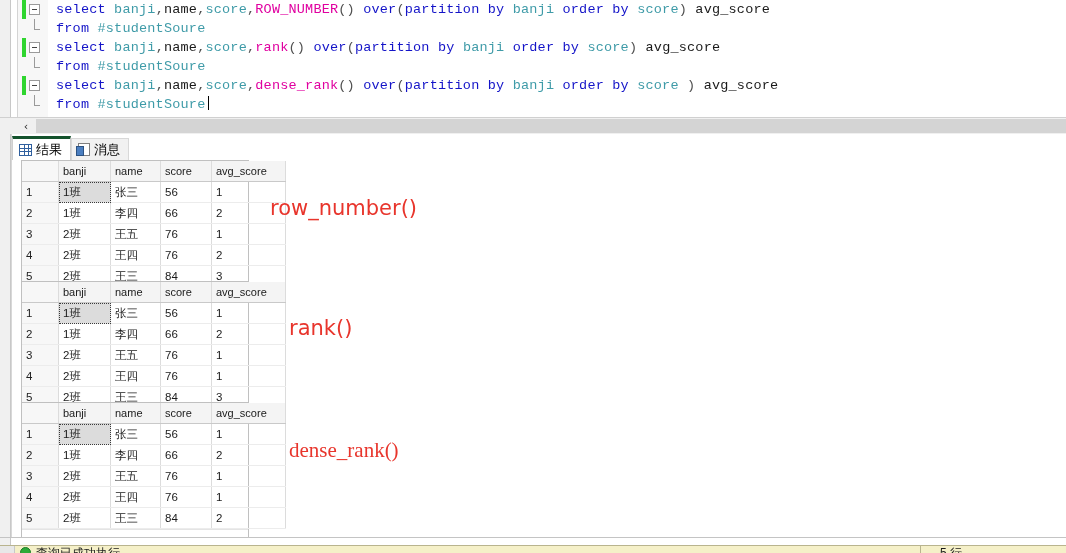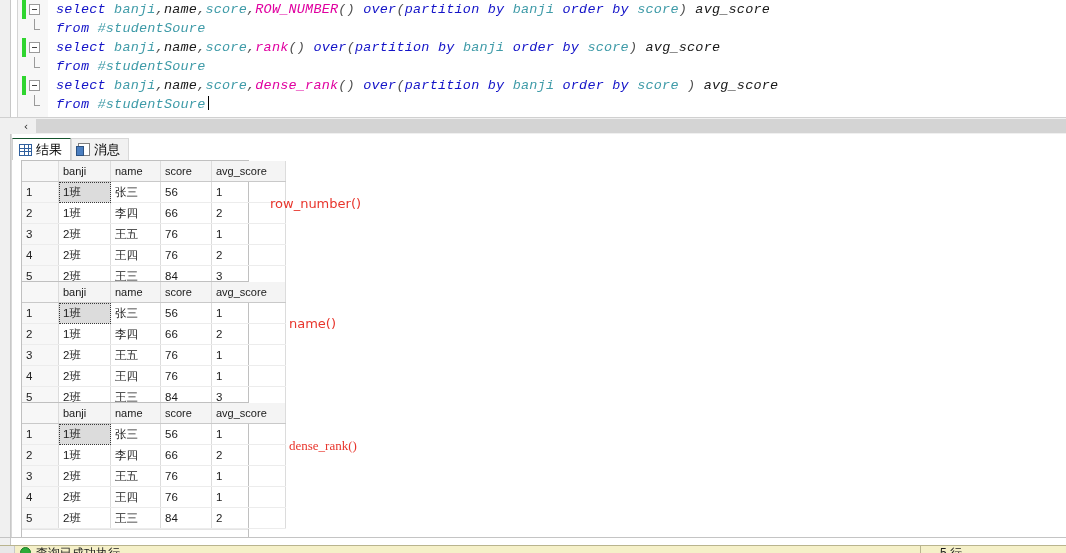--- a/index.html
+++ b/index.html
@@ -54,21 +54,20 @@
     background: #ffffff;
   }
   .code-line {
     height: 19px;
     line-height: 19px;
     font-family: "Liberation Mono", monospace;
     font-size: 13.5px;
     white-space: pre;
     padding-left: 8px;
     letter-spacing: 0.2px;
-    font-style: italic;
   }
   .kw      { color: #1414c8; }
   .ident   { color: #3f9ba8; }
   .fn      { color: #e000a0; }
   .plain   { color: #1a1a1a; }
   .punct   { color: #505050; }
 
   
   .change-bar {
     position: absolute;
@@ -174,21 +173,21 @@
     align-items: center;
     gap: 4px;
     height: 21px;
     padding: 0 8px 0 6px;
     font-size: 13px;
     color: #000;
     cursor: default;
   }
   .tab.active {
     background: #ffffff;
-    border-top: 1px solid #14532d;
+    border-top: 3px solid #14532d;
     border-left: 1px solid #cfcfcf;
     border-right: 1px solid #cfcfcf;
   }
   .tab.inactive {
     background: #f1f1f1;
     border-top: 1px solid #d8d8d8;
     border-left: 1px solid #d8d8d8;
     border-right: 1px solid #d8d8d8;
   }
   .icon-grid {
@@ -283,21 +282,21 @@
 
   .grid-bottom-filler {
     height: 9px;
     background: #ffffff;
     border-top: 1px solid #e4e4e4;
   }
 
   .annot {
     position: absolute;
     color: #e8352c;
-    font-size: 13px;
+    font-size: 21px;
     font-family: "DejaVu Sans", sans-serif;
     white-space: nowrap;
   }
 
   
   .bottom-blank {
     position: absolute;
     left: 0; top: 537px;
     width: 1066px; height: 8px;
     background: #ffffff;
@@ -550,21 +549,21 @@
                 <td class="col-score">84</td>
                 <td class="col-avg">2</td>
               </tr>
             </tbody>
           </table>
           <div class="grid-bottom-filler"></div>
         </div>
       </div>
     <div id="annots-host">
         <div class="annot" style="top: 62px; left: 258px;">row_number()</div>
-        <div class="annot" style="top: 182px; left: 277px;">name()</div>
+        <div class="annot" style="top: 182px; left: 277px;">rank()</div>
         <div class="annot" style="top: 304px; left: 277px; font-family: Liberation Serif, serif;">dense_rank()</div>
       </div>
 
   </div>
 </div>
 
 <div class="bottom-blank">
   <div class="rail"></div>
 </div>
 

